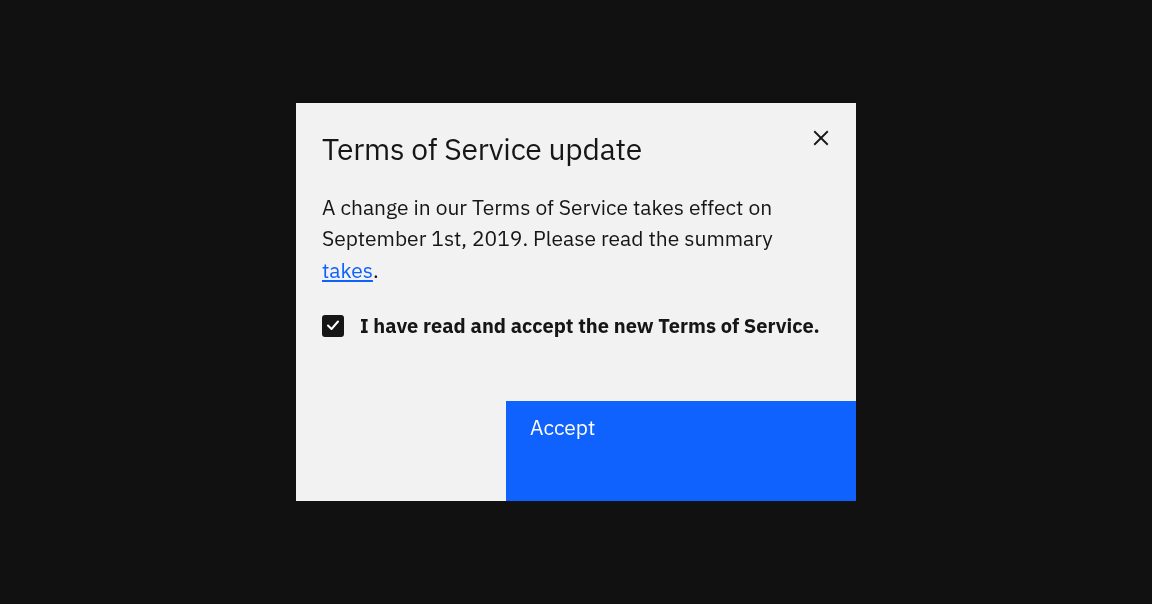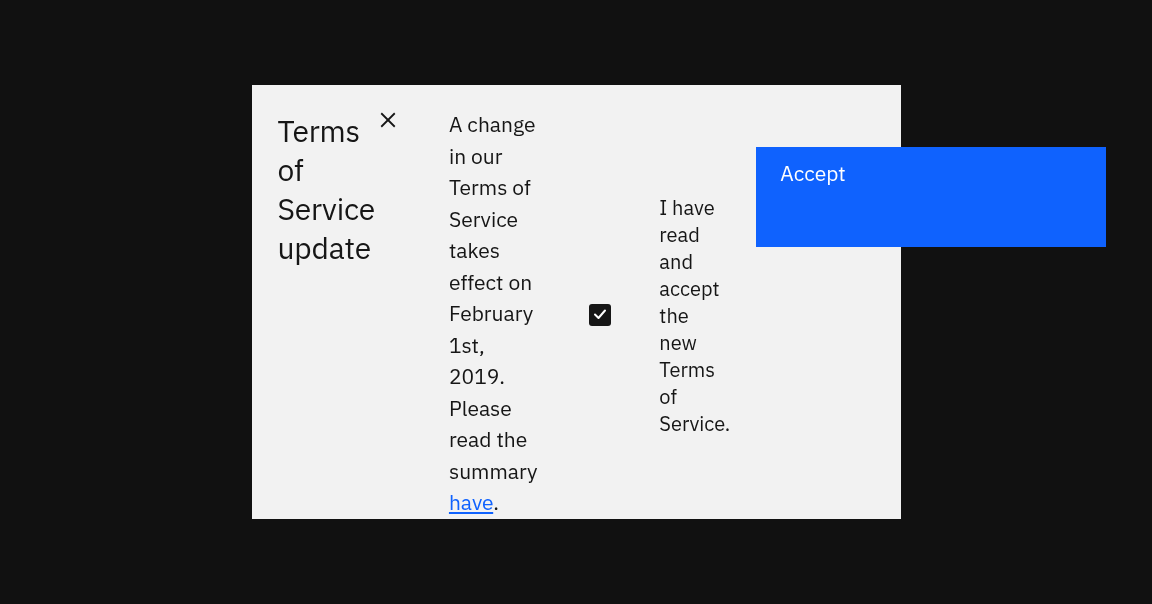--- a/index.html
+++ b/index.html
@@ -11,25 +11,25 @@
       width: 1152px;
       height: 604px;
       background: #111111;
       font-family: "IBM Plex Sans", -apple-system, BlinkMacSystemFont, "Segoe UI", Helvetica, Arial, sans-serif;
       display: flex;
       align-items: center;
       justify-content: center;
       overflow: hidden;
     }
     .modal {
-      width: 649px;
+      width: 560px;
       background: #f2f2f2;
       position: relative;
       display: flex;
-      flex-direction: row;
+      flex-direction: column;
     }
     .modal-header {
       display: flex;
       align-items: flex-start;
       justify-content: space-between;
       padding: 26px 26px 0 26px;
     }
     .modal-title {
       font-size: 30px;
       font-weight: 400;
@@ -82,22 +82,21 @@
       cursor: pointer;
       flex-shrink: 0;
     }
     .checkbox svg {
       width: 14px;
       height: 14px;
     }
     .checkbox-label {
       font-size: 20px;
       color: #161616;
-      font-weight: 400;
-      margin-left: 32px;
+      font-weight: 700;
     }
     .modal-footer {
       margin-top: 62px;
       display: flex;
       justify-content: flex-end;
     }
     .accept-btn {
       background: #0f62fe;
       color: #ffffff;
       border: none;
@@ -124,21 +123,21 @@
         <svg viewBox="0 0 16 16" fill="none" stroke="#161616" stroke-width="1.6">
           <line x1="2" y1="2" x2="14" y2="14"></line>
           <line x1="14" y1="2" x2="2" y2="14"></line>
         </svg>
       </span>
     </button>
   </div>
 
   <div class="modal-body">
     <p class="body-text">
-      <span>A change in our Terms of Service takes effect on February 1st, 2019. Please read the summary </span><a href="#">have</a><span>.</span>
+      <span>A change in our Terms of Service takes effect on September 1st, 2019. Please read the summary </span><a href="#">takes</a><span>.</span>
     </p>
   </div>
 
   <div class="checkbox-row">
     <span class="checkbox">
       <span>
         <svg viewBox="0 0 14 14" fill="none" stroke="#ffffff" stroke-width="2" stroke-linecap="round" stroke-linejoin="round">
           <polyline points="2,7.5 5.5,11 12,3.5"></polyline>
         </svg>
       </span>

